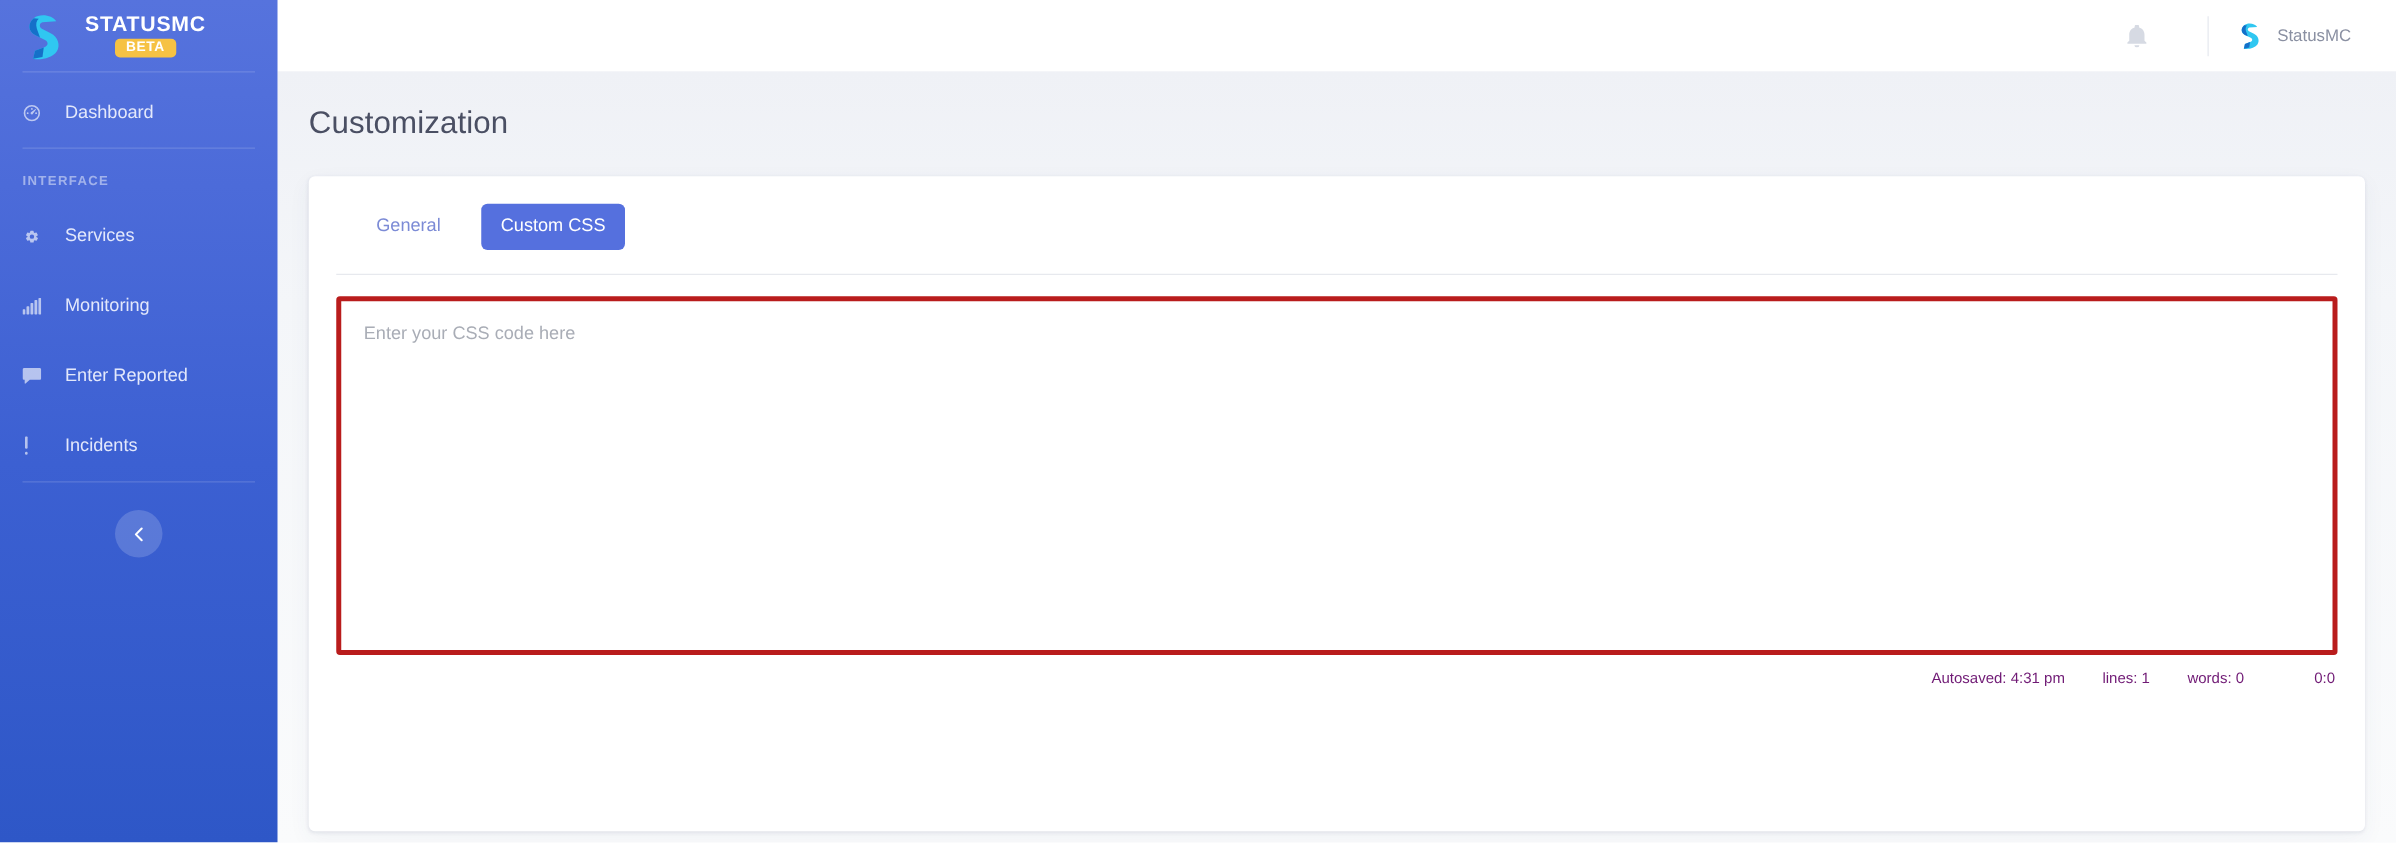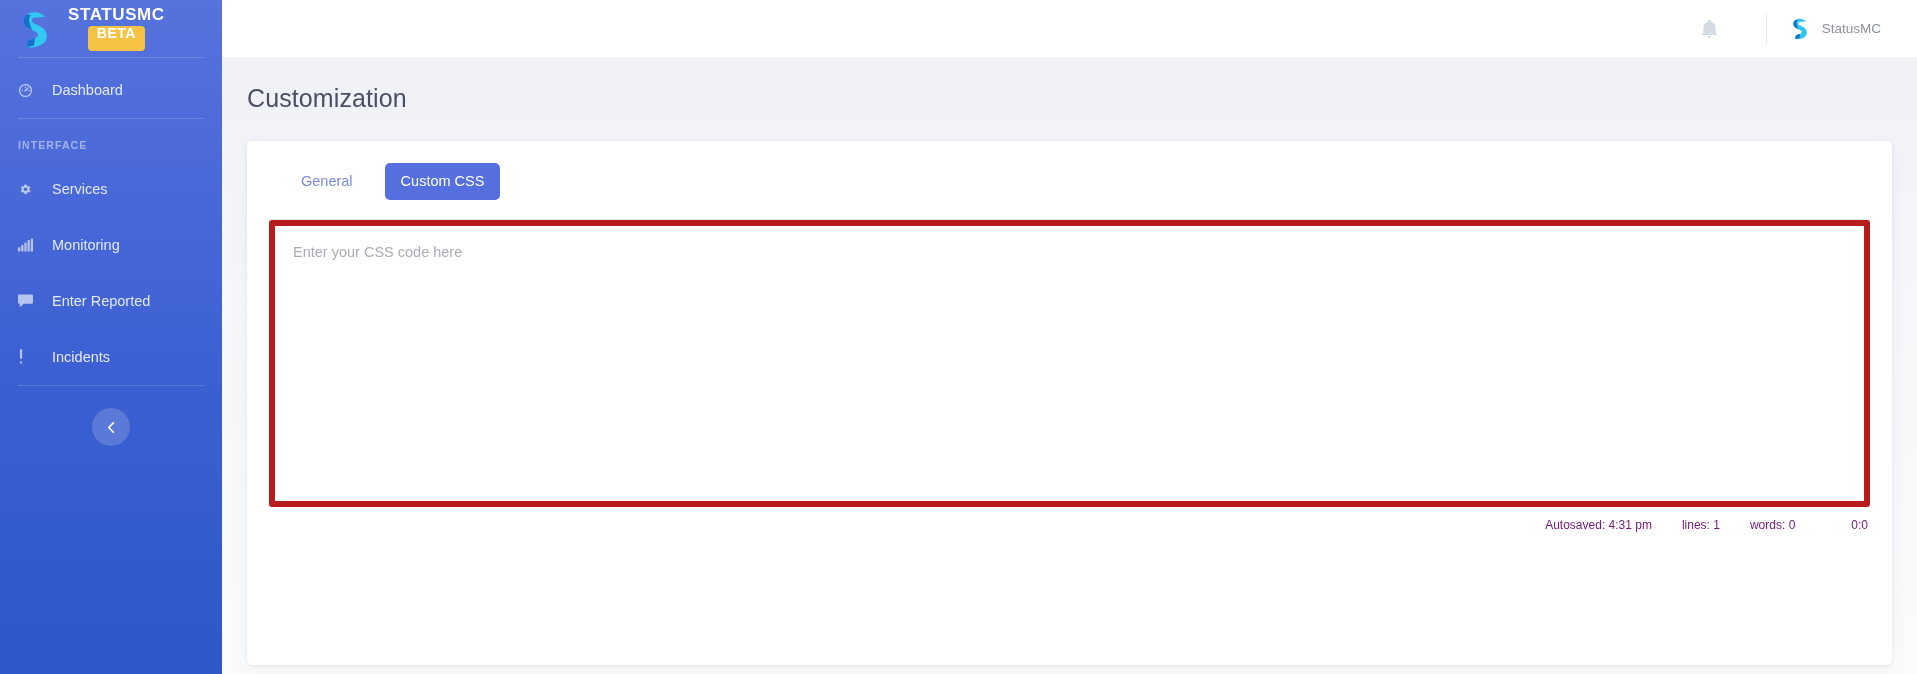--- a/index.html
+++ b/index.html
@@ -48,25 +48,25 @@
     color: #ffffff;
     font-size: 17px;
     font-weight: bold;
     letter-spacing: 0.6px;
     line-height: 19px;
   }
   .beta-badge {
     margin-top: 2px;
     background: #F6C244;
     color: #ffffff;
-    font-size: 14px;
+    font-size: 11px;
     font-weight: bold;
     letter-spacing: 0.5px;
     border-radius: 4px;
-    padding: 1px 9px 12px 9px;
+    padding: 1px 9px 2px 9px;
     line-height: 12px;
   }
   .side-rule {
     height: 1px;
     background: rgba(255,255,255,0.16);
     margin: 0 18px;
   }
   .nav {
     padding-top: 4px;
   }
@@ -210,21 +210,22 @@
     background: #5570DE;
     color: #ffffff;
     text-align: center;
   }
   .tab-divider {
     height: 1px;
     background: #E7E9EE;
     margin: 19px 0 0 0;
   }
   .editor {
-    border: 6px solid #b91c1c;
+    margin-top: 17px;
+    border: 4px solid #b91c1c;
     border-radius: 3px;
     height: 287px;
     padding: 17px 18px;
     position: relative;
     background: #ffffff;
     cursor: text;
   }
   .editor-placeholder {
     color: #A9ADB6;
     font-size: 14.5px;

